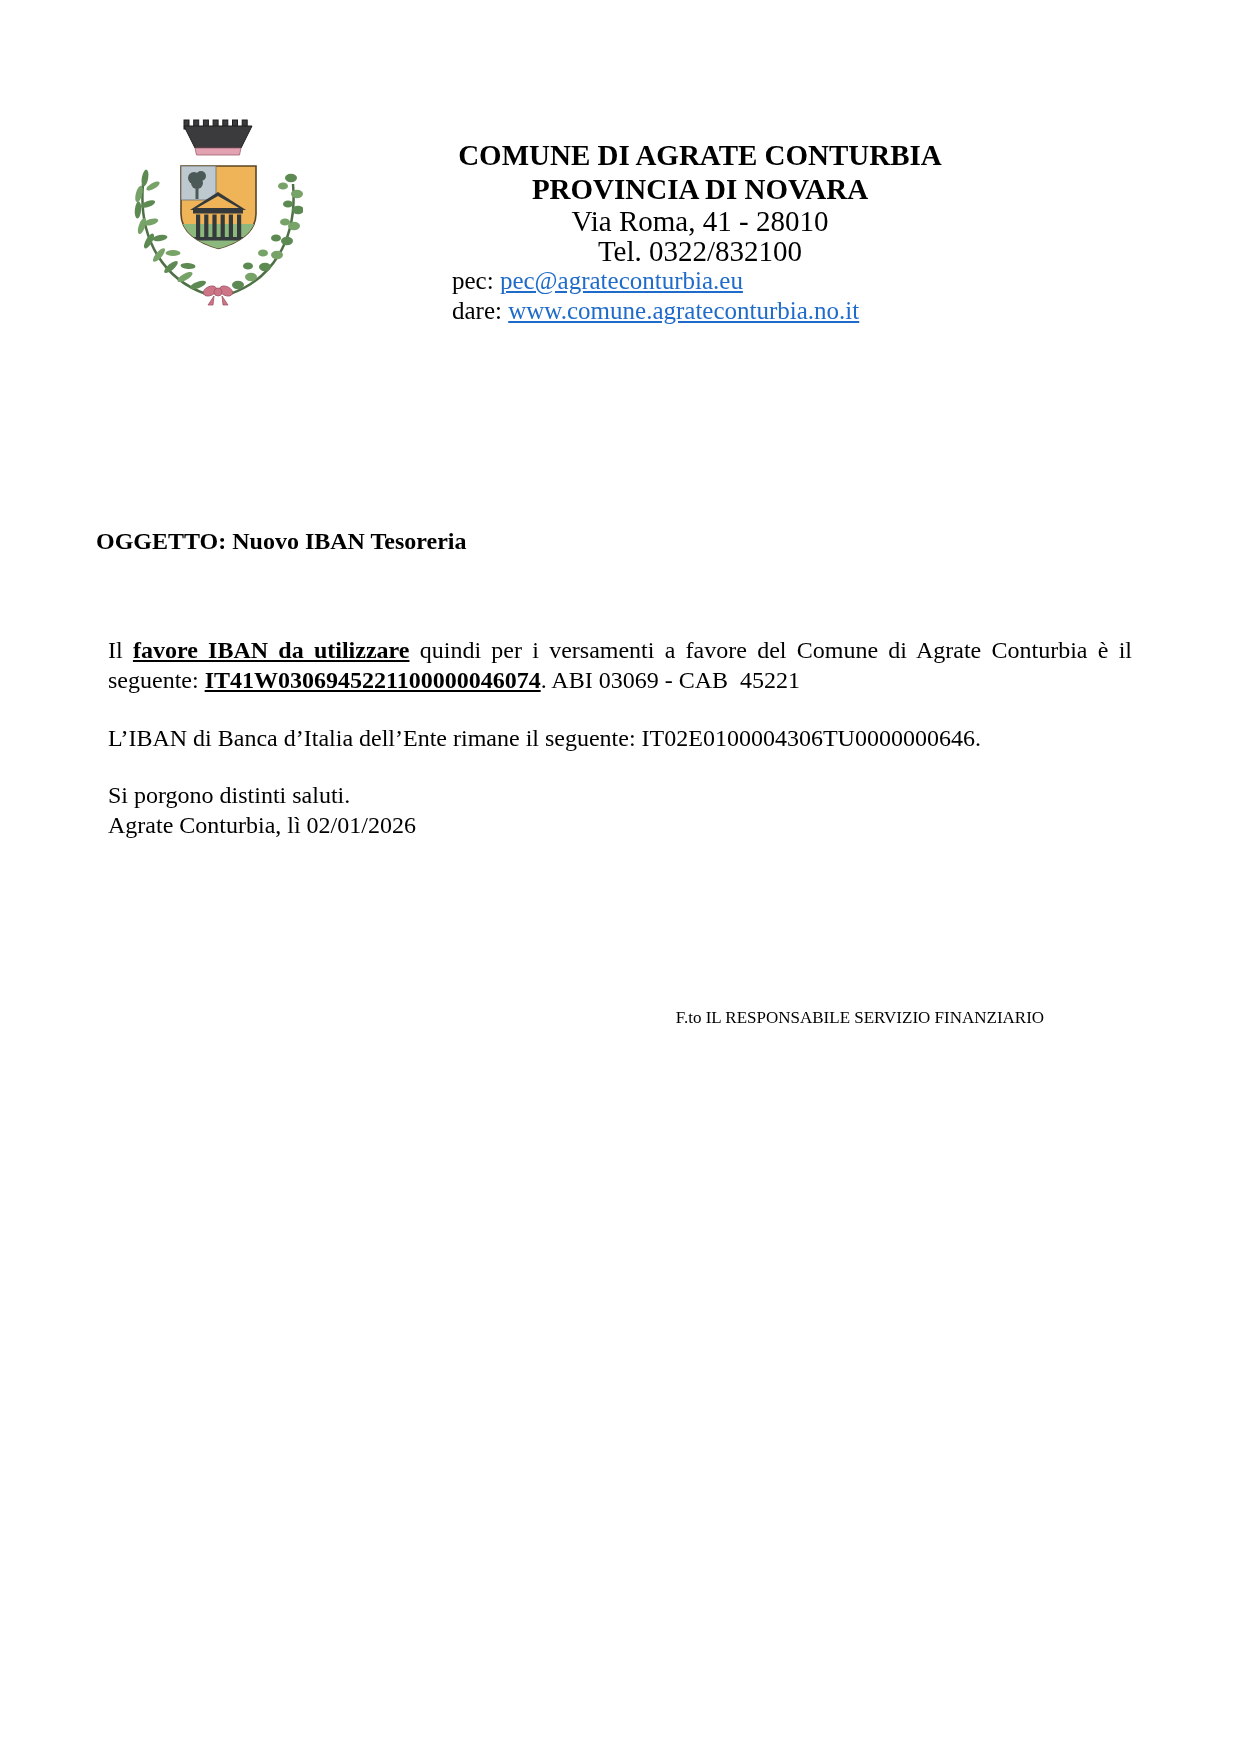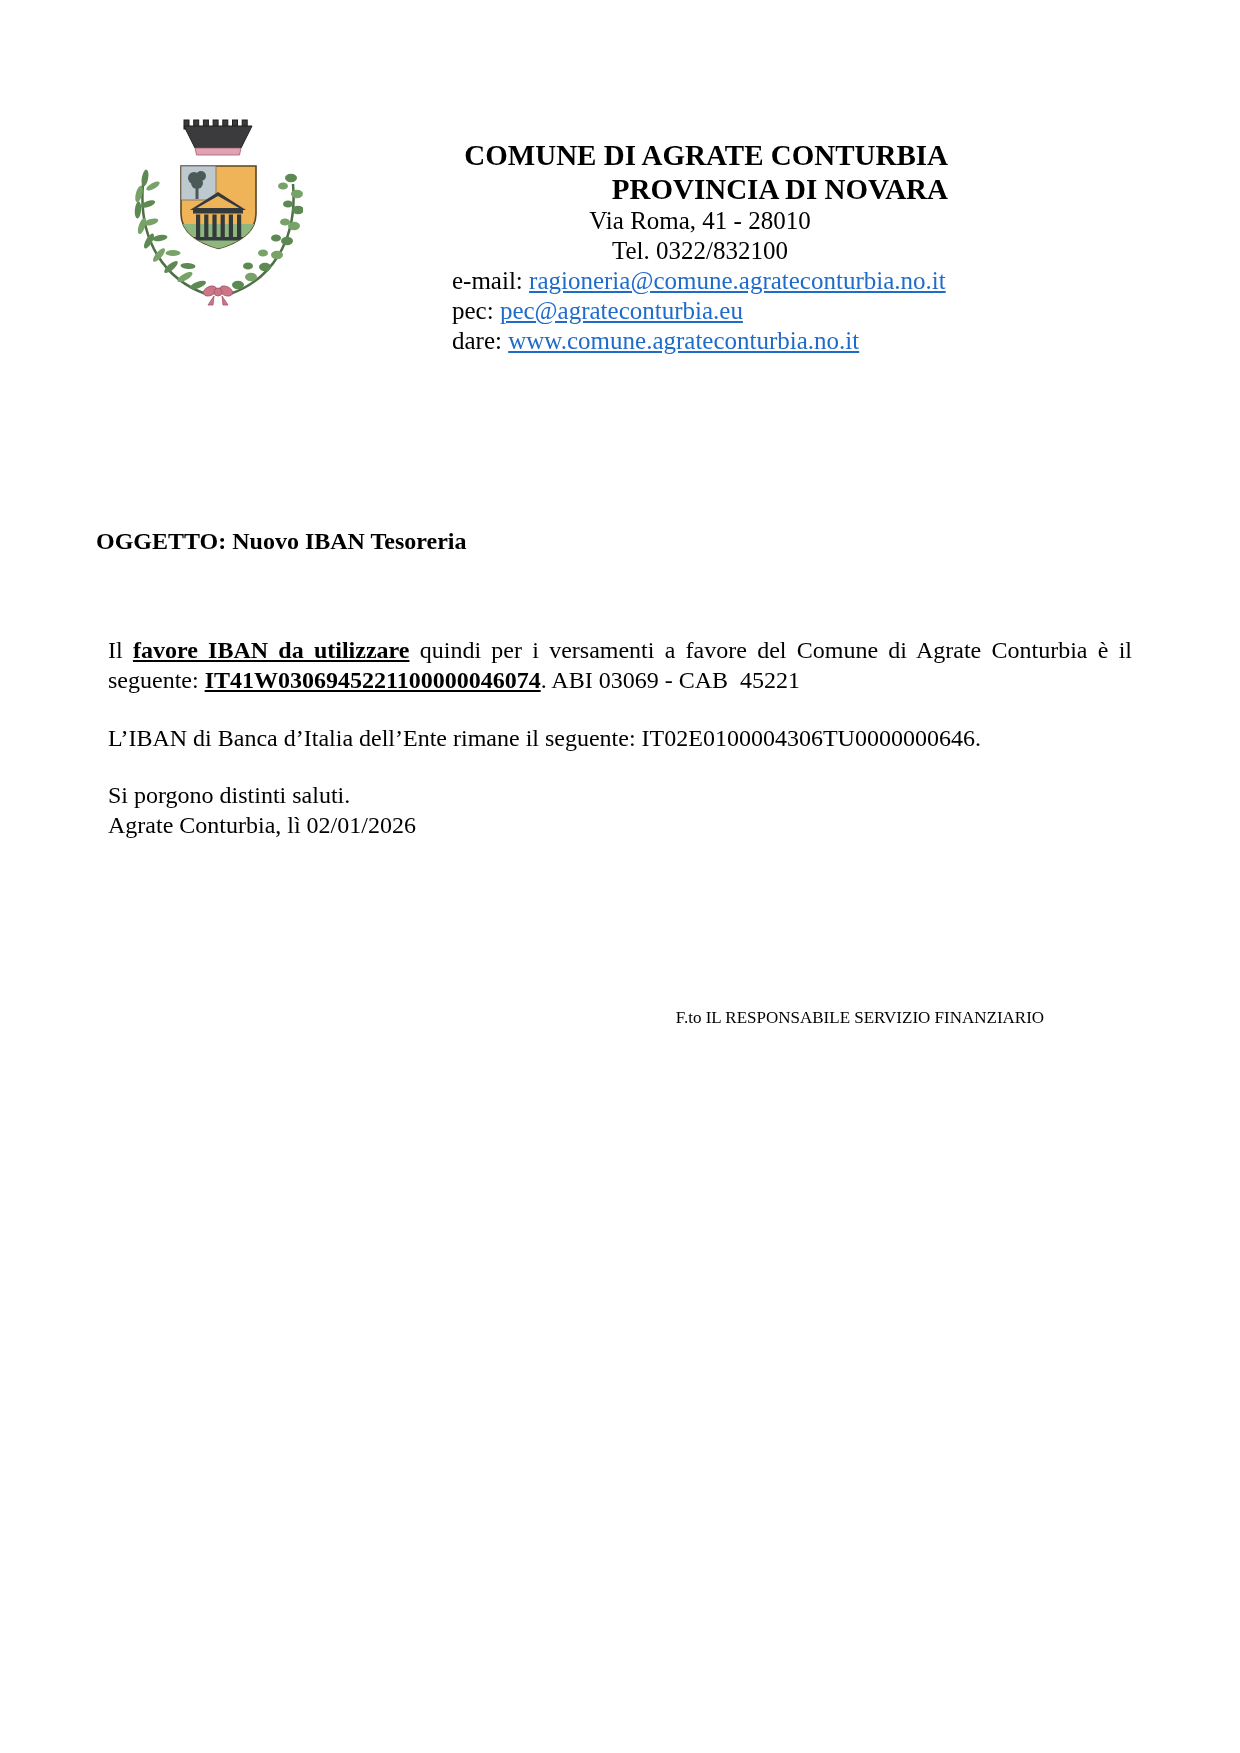--- a/index.html
+++ b/index.html
@@ -11,22 +11,22 @@
   }
   html,body{margin:0;padding:0;background:#888;}
   .page{
     position:relative; width:1240px; height:1753px; background:var(--paper);
     margin:0 auto; font-family:"Liberation Serif","DejaVu Serif",serif;
     color:var(--ink); overflow:hidden;
   }
   .crest{position:absolute; left:118px; top:116px; width:185px; height:190px;}
   .header-text{position:absolute; left:452px; top:138px; width:496px;}
   .ht-center{text-align:center;}
-  .org{font-size:29px; font-weight:bold; line-height:34px; white-space:nowrap;text-align:right;}
-  .addr{font-size:25px; line-height:30px;}
+  .org{font-size:29px; font-weight:bold; line-height:34px; white-space:nowrap;}
+  .addr{font-size:29px; line-height:30px;}
   .contact{font-size:25px; line-height:30px; text-align:left; white-space:nowrap;}
   a.doclink{color:var(--link); text-decoration:underline; cursor:pointer;}
   .subject{position:absolute; left:96px; top:526px; font-size:24px; font-weight:bold; line-height:30px;}
   .body-col{position:absolute; left:108px; top:608px; width:1024px; font-size:24px; line-height:30px;}
   .jline{text-align:justify; text-align-last:justify;}
   .lline{text-align:left;}
   .p2{margin-top:27px;} .p3{margin-top:28px;} .p4{margin-top:27px;} .p5{}
   .bold-u{font-weight:bold; text-decoration:underline;}
   .keep-sp{white-space:pre-wrap;}
   .signature{position:absolute; left:560px; top:1007px; width:600px; text-align:center; font-size:17px; line-height:22px;}
@@ -137,21 +137,20 @@
       <path class="c-ribbon" d="M104,180 L110,189 L105,189 Z"></path>
       <circle class="c-ribbon" cx="100" cy="176" r="4"></circle>
     </g>
   </svg>
 
   <div class="header-text">
     <div class="org ht-center">COMUNE DI AGRATE CONTURBIA</div>
     <div class="org ht-center">PROVINCIA DI NOVARA</div>
     <div class="addr ht-center">Via Roma, 41 - 28010</div>
     <div class="addr ht-center">Tel. 0322/832100</div>
-    <div class="contact"><span>e-mail: </span><a class="doclink">ragioneria@comune.agrateconturbia.no.it</a></div>
     <div class="contact"><span>pec: </span><a class="doclink">pec@agrateconturbia.eu</a></div>
     <div class="contact"><span>dare: </span><a class="doclink">www.comune.agrateconturbia.no.it</a></div>
   </div>
 
   <div class="subject">OGGETTO: Nuovo IBAN Tesoreria</div>
 
   <div class="body-col">
     <div class="p2">
       <div class="jline"><span>Il </span><span class="bold-u">favore IBAN da utilizzare</span><span> quindi per i versamenti a favore del Comune di Agrate Conturbia è il</span></div>
       <div class="lline"><span>seguente: </span><span class="bold-u">IT41W0306945221100000046074</span><span class="keep-sp">. ABI 03069 - CAB  45221</span></div>

